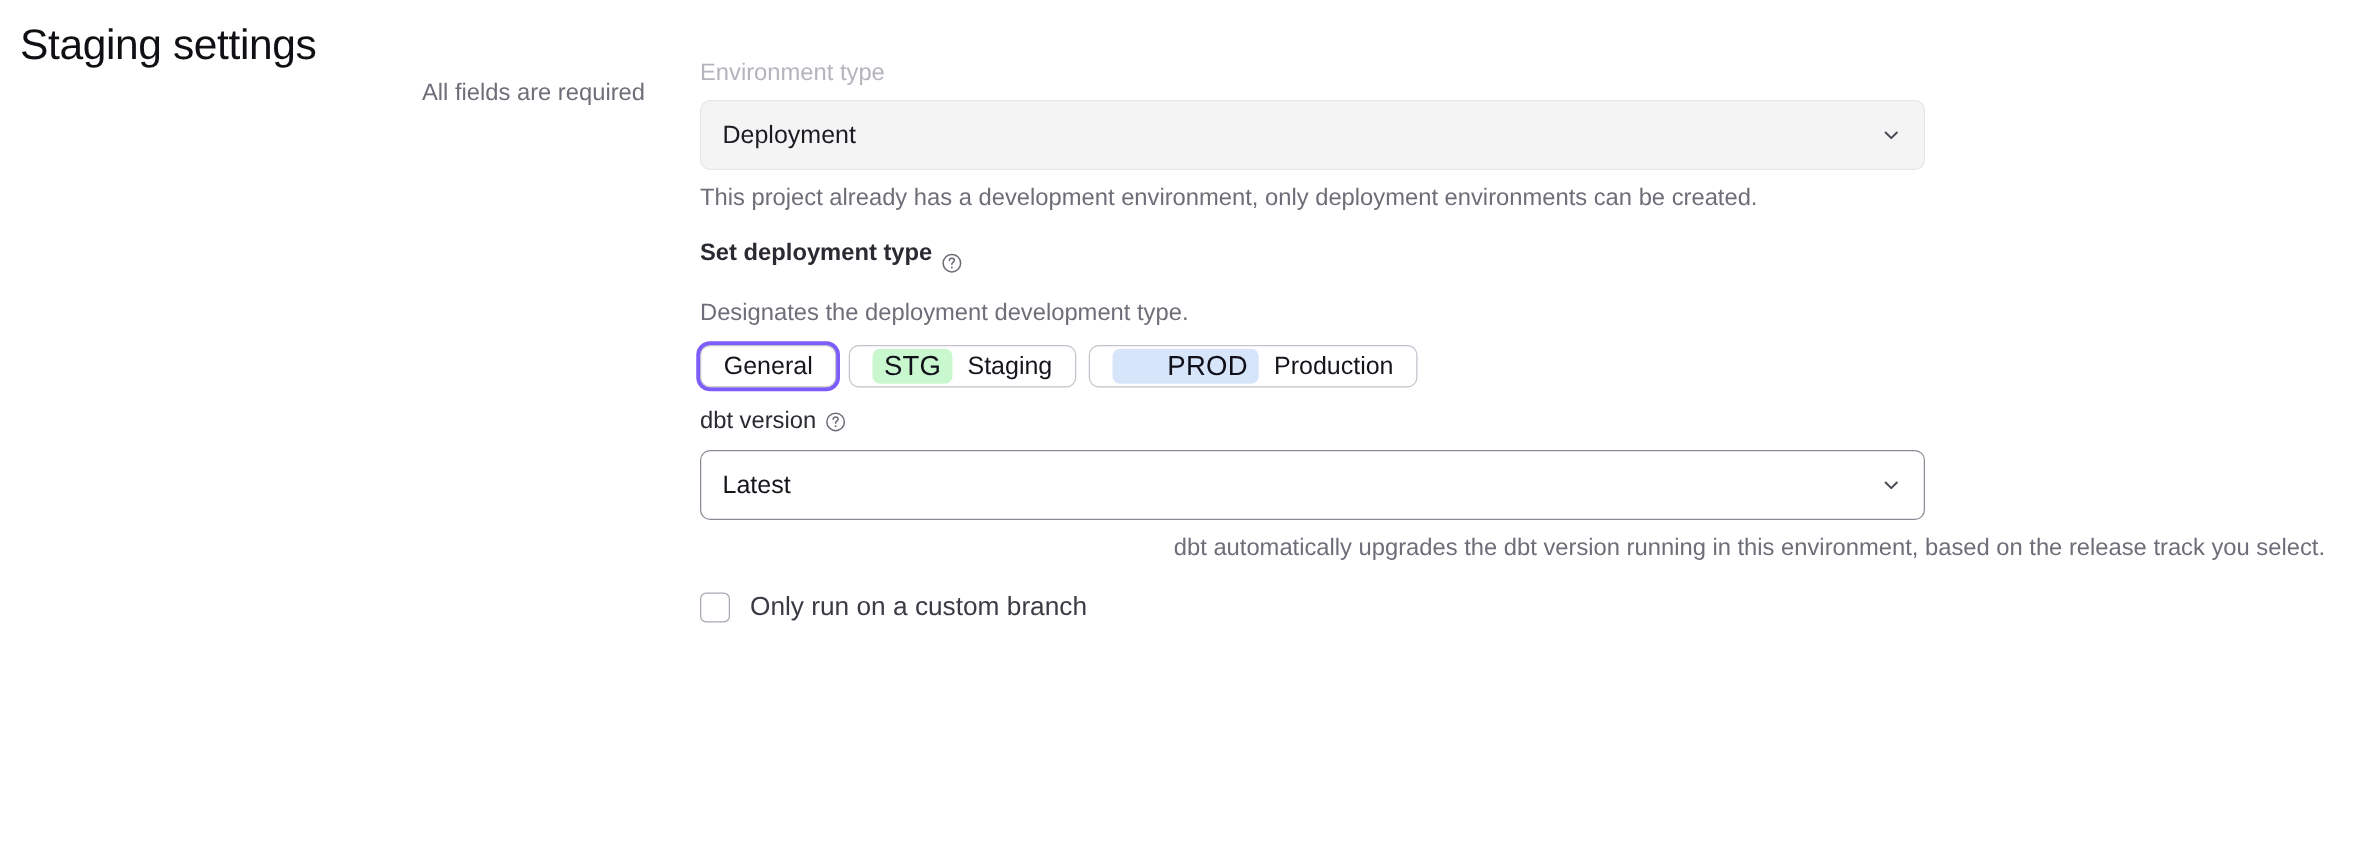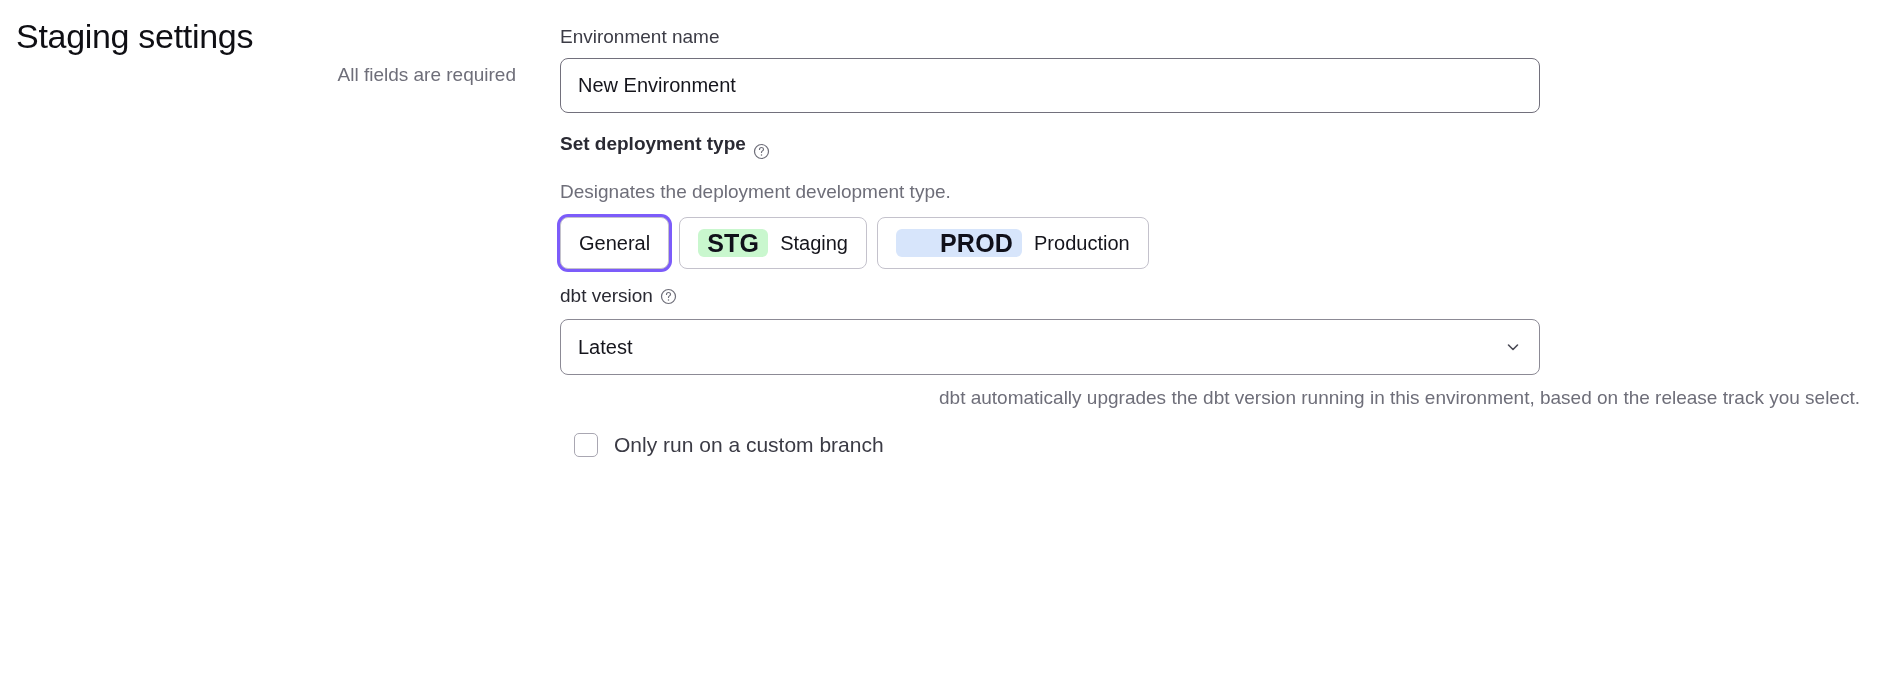--- a/index.html
+++ b/index.html
@@ -123,21 +123,21 @@
     color: #6e6e79;
   }
 
   
   .seg-row {
     display: flex;
     align-items: center;
     gap: 10px;
   }
   .seg-btn {
-    height: 52px;
+    height: 34px;
     border: 1px solid #c4c2cc;
     border-radius: 8px;
     background: #ffffff;
     display: flex;
     align-items: center;
     gap: 12px;
     padding: 0 18px;
     font-size: 20px;
     color: #15151c;
     cursor: pointer;
@@ -146,33 +146,32 @@
     box-shadow: 0 0 0 3px #7c5cfa;
     border-color: #c4c2cc;
   }
   .badge {
     display: inline-flex;
     align-items: center;
     justify-content: center;
     height: 28px;
     padding: 0 9px;
     border-radius: 6px;
-    font-size: 25px;
-    font-weight: 700;
+    font-size: 22px;
+    font-weight: 400;
     color: #10101a;
     letter-spacing: 0.2px;
     text-align: right;
   }
 
   
   .check-row {
     display: flex;
     align-items: center;
     gap: 16px;
-    margin-left: 14px;
   }
   .checkbox {
     width: 24px;
     height: 24px;
     border: 1px solid #a9a7b2;
     border-radius: 5px;
     background: #ffffff;
     flex: 0 0 auto;
     cursor: pointer;
   }
@@ -194,27 +193,33 @@
 
 <div class="page">
 
   <div class="left-col">
     <div class="page-title">Staging settings</div>
     <div class="page-subtitle">All fields are required</div>
   </div>
 
   <div class="form-col">
 
-    <div>
-      <div class="field-label">Environment name</div>
-      <div class="text-input">
-        <span title="Environment name">New Environment</span>
-      </div>
-    </div>
-
+
+    <div class="mt-22">
+      <div class="field-label disabled">Environment type</div>
+      <div class="select disabled">
+        <span>Deployment</span>
+        <span class="chevron">
+          <svg viewBox="0 0 16 16" fill="none" stroke="currentColor" stroke-width="1.6" stroke-linecap="round" stroke-linejoin="round">
+            <polyline points="3.5,6 8,10.5 12.5,6"></polyline>
+          </svg>
+        </span>
+      </div>
+      <div class="helper-text mt-10">This project already has a development environment, only deployment environments can be created.</div>
+    </div>
 
     <div class="mt-18">
       <div class="label-row">
         <span class="field-label bold" style="margin-bottom:14px;">Set deployment type</span>
         <span class="help-icon">
           <svg viewBox="0 0 17 17" fill="none" stroke="currentColor" stroke-width="1.2">
             <circle cx="8.5" cy="8.5" r="7"></circle>
             <path d="M6.5 6.4c0-1.1 0.9-1.9 2-1.9s2 0.8 2 1.9c0 1.2-1.3 1.4-1.8 2.2-0.2 0.3-0.2 0.6-0.2 0.9" stroke-linecap="round"></path>
             <circle cx="8.5" cy="12" r="0.75" fill="currentColor" stroke="none"></circle>
           </svg>

